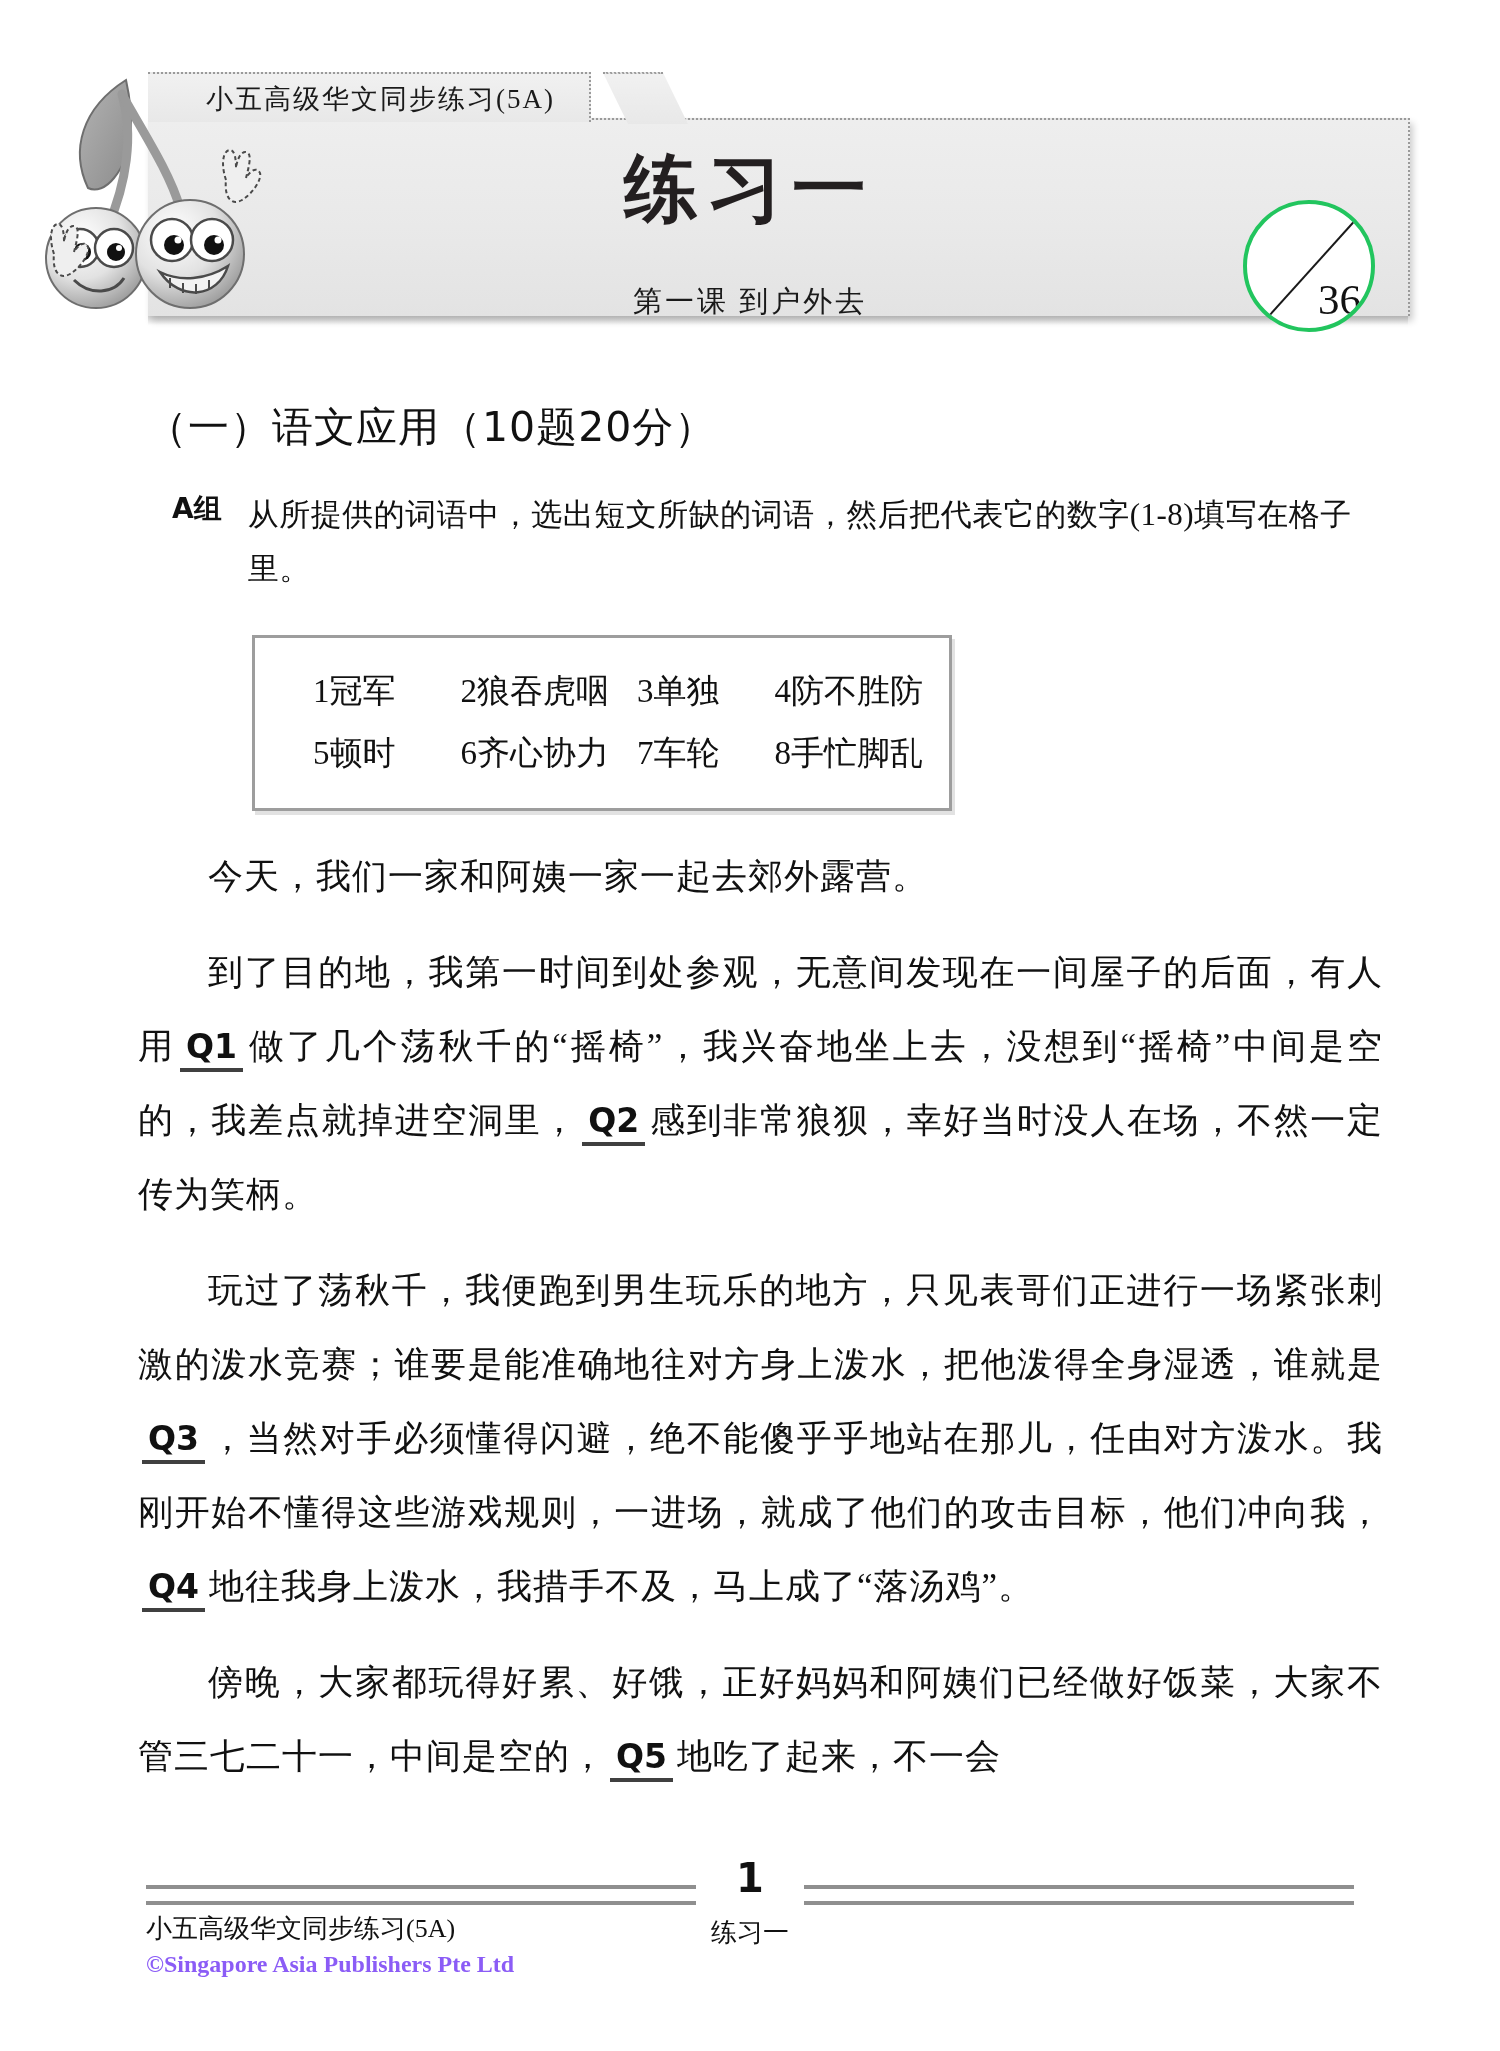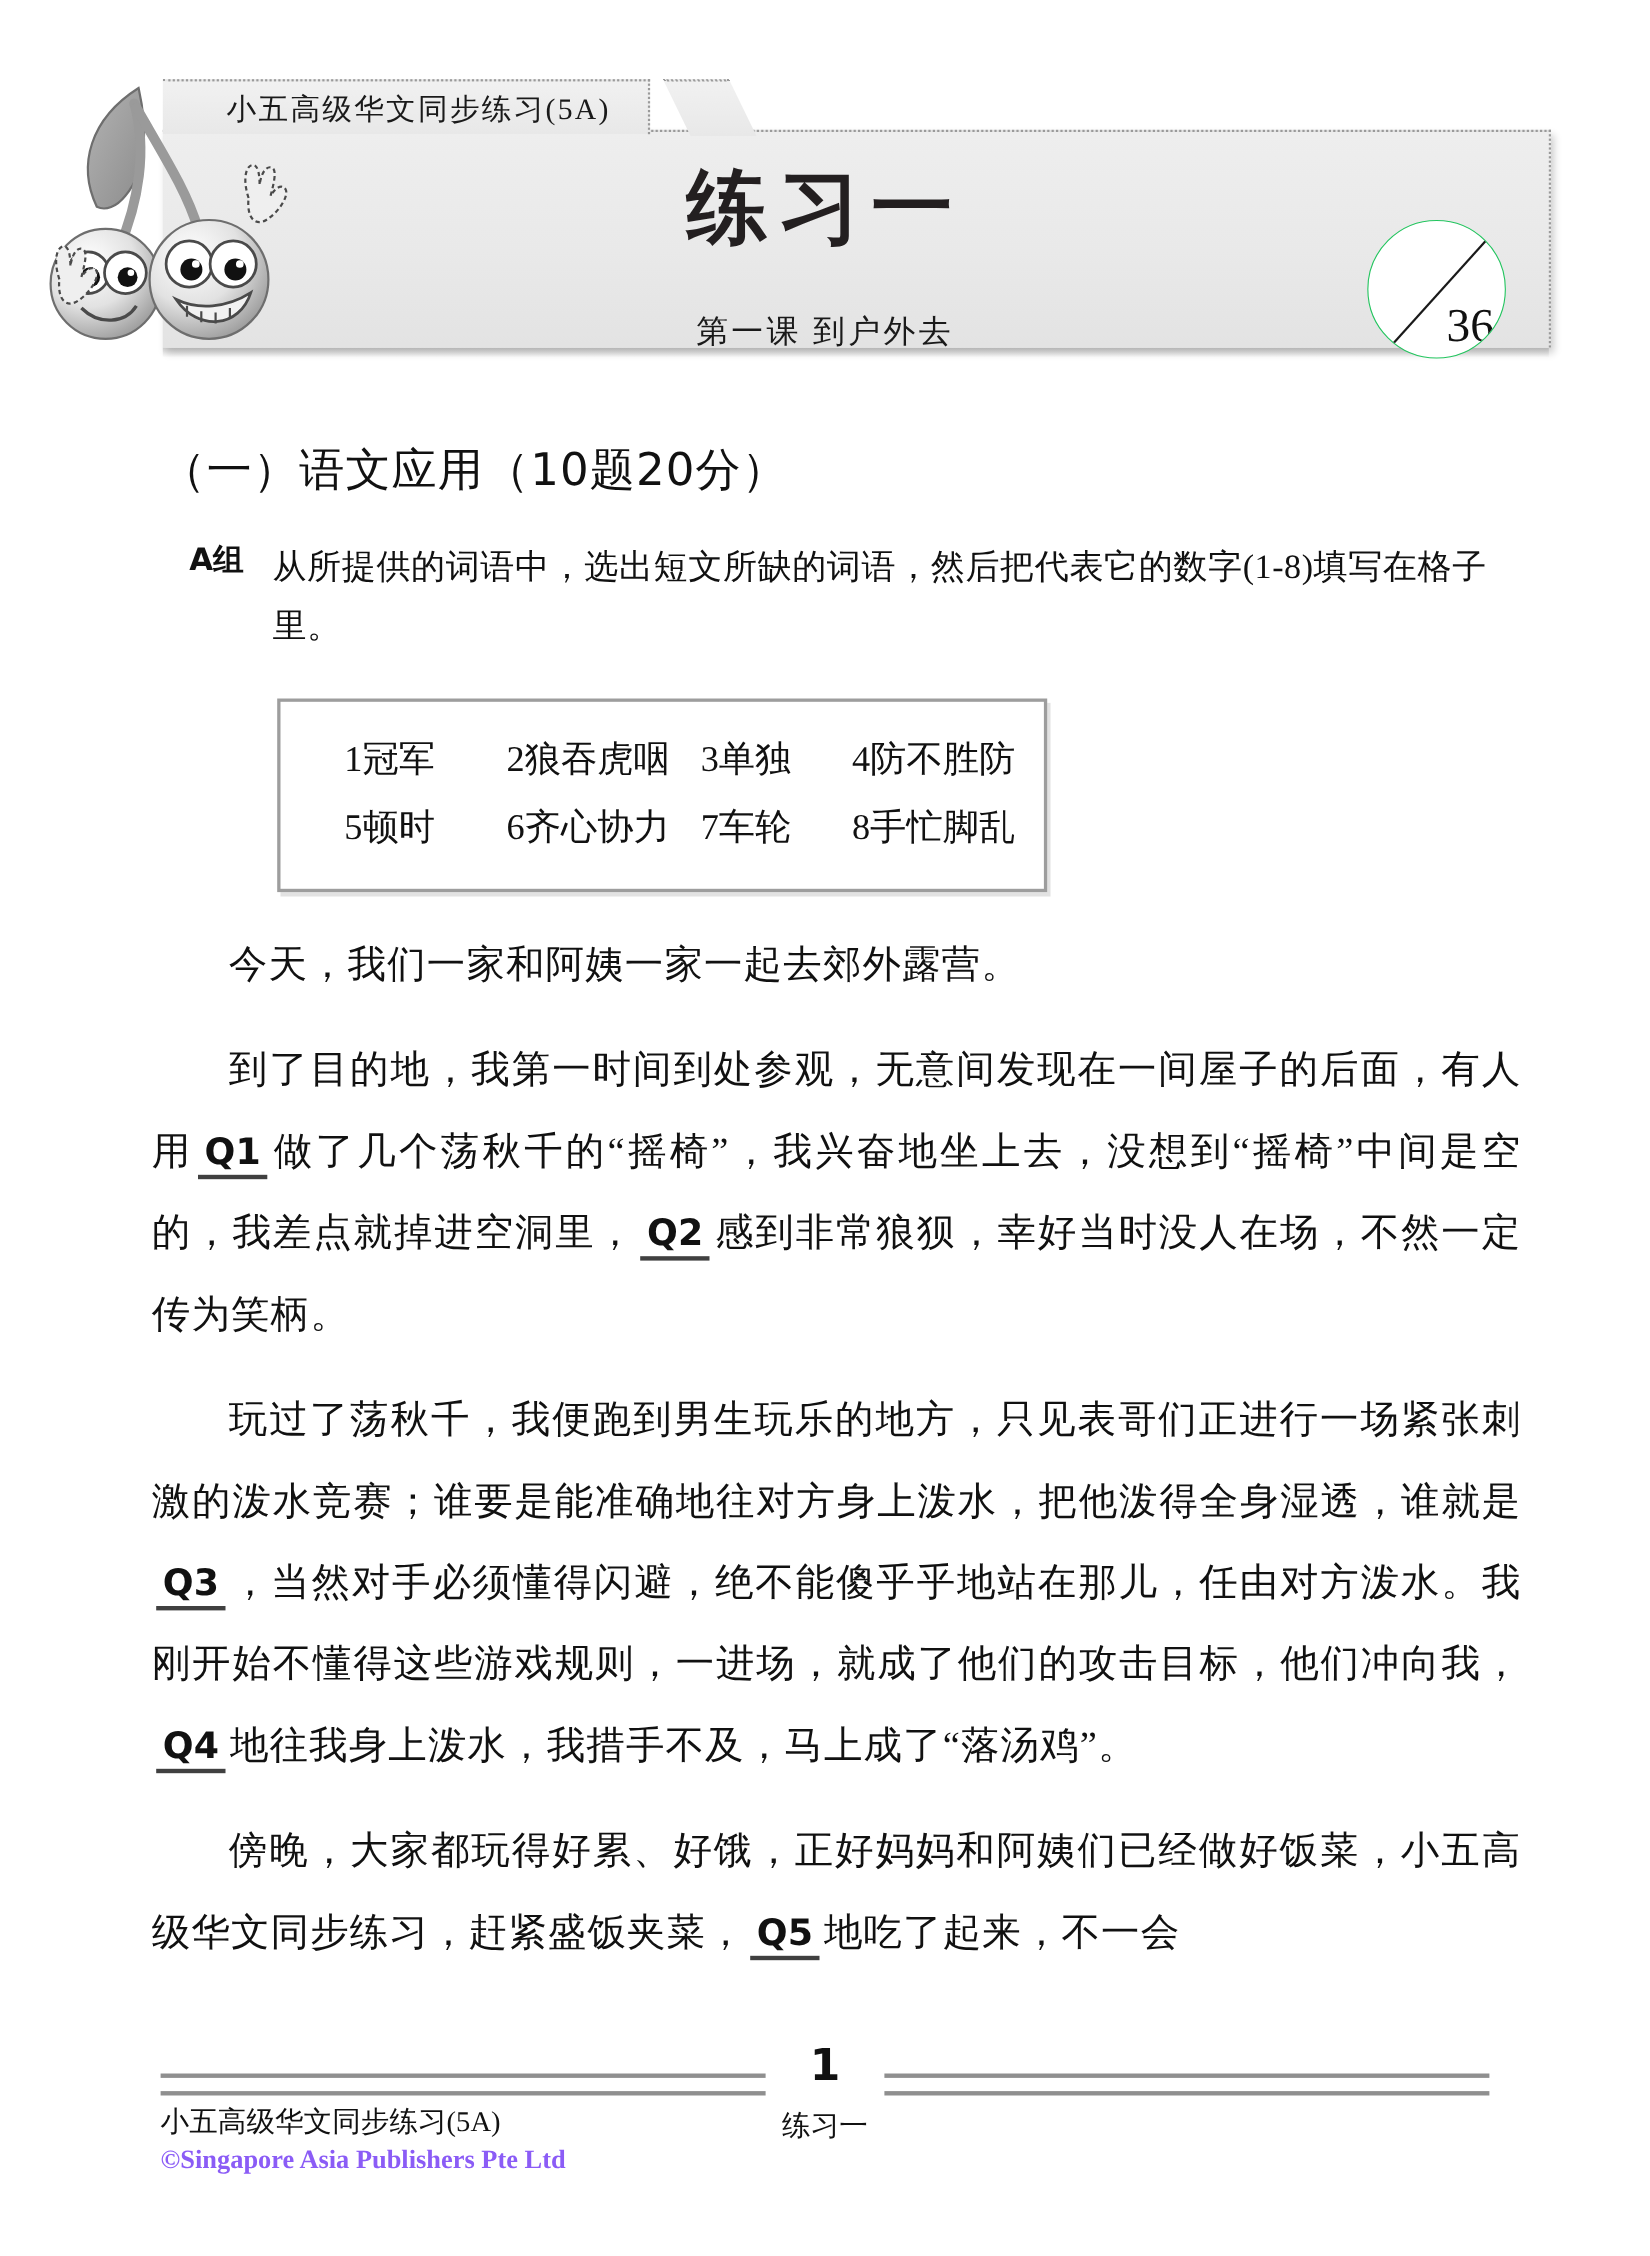--- a/index.html
+++ b/index.html
@@ -99,21 +99,21 @@
     color: #1a1a1a;
   }
 
   
   .score-circle {
     position: absolute;
     left: 1243px;
     top: 200px;
     width: 124px;
     height: 124px;
-    border: 1px solid #22c55e;
+    border: 4px solid #22c55e;
     border-radius: 50%;
     background: #ffffff;
     overflow: hidden;
   }
   .score-circle .slash {
     position: absolute;
     left: -8px;
     top: 61px;
     width: 150px;
     height: 0;
@@ -350,21 +350,21 @@
       <div class="wordbank-cell c2">6齐心协力</div>
       <div class="wordbank-cell c3">7车轮</div>
       <div class="wordbank-cell c4">8手忙脚乱</div>
     </div>
   </div>
 
 <div class="passage" id="passage">
     <p><span>今天，我们一家和阿姨一家一起去郊外露营。</span></p>
     <p><span>到了目的地，我第一时间到处参观，无意间发现在一间屋子的后面，有人用</span><span class="blank">Q1</span><span>做了几个荡秋千的“摇椅”，我兴奋地坐上去，没想到“摇椅”中间是空的，我差点就掉进空洞里，</span><span class="blank">Q2</span><span>感到非常狼狈，幸好当时没人在场，不然一定传为笑柄。</span></p>
     <p><span>玩过了荡秋千，我便跑到男生玩乐的地方，只见表哥们正进行一场紧张刺激的泼水竞赛；谁要是能准确地往对方身上泼水，把他泼得全身湿透，谁就是</span><span class="blank">Q3</span><span>，当然对手必须懂得闪避，绝不能傻乎乎地站在那儿，任由对方泼水。我刚开始不懂得这些游戏规则，一进场，就成了他们的攻击目标，他们冲向我，</span><span class="blank">Q4</span><span>地往我身上泼水，我措手不及，马上成了“落汤鸡”。</span></p>
-    <p><span>傍晚，大家都玩得好累、好饿，正好妈妈和阿姨们已经做好饭菜，小五高级华文同步练习，赶紧盛饭夹菜，</span><span class="blank">Q5</span><span>地吃了起来，不一会</span></p>
+    <p><span>傍晚，大家都玩得好累、好饿，正好妈妈和阿姨们已经做好饭菜，大家不管三七二十一，中间是空的，</span><span class="blank">Q5</span><span>地吃了起来，不一会</span></p>
   </div>
 
 <div class="footer">
   <div class="rule-left"></div>
   <div class="rule-right"></div>
   <div class="page-no">1</div>
   <div class="center-label">练习一</div>
   <div class="f-line1">小五高级华文同步练习(5A)</div>
   <div class="f-line2">©Singapore Asia Publishers Pte Ltd</div>
 </div>

